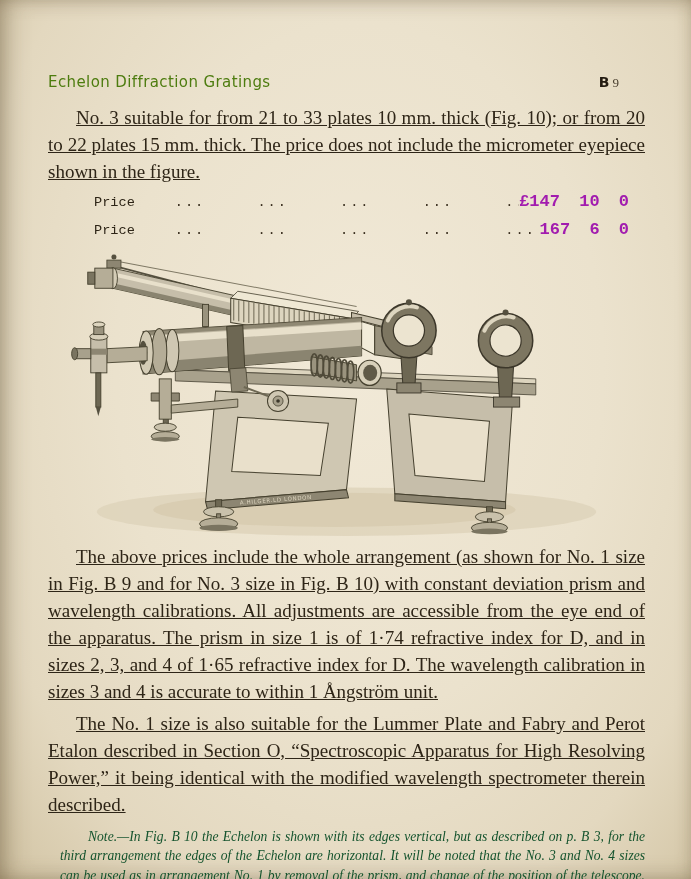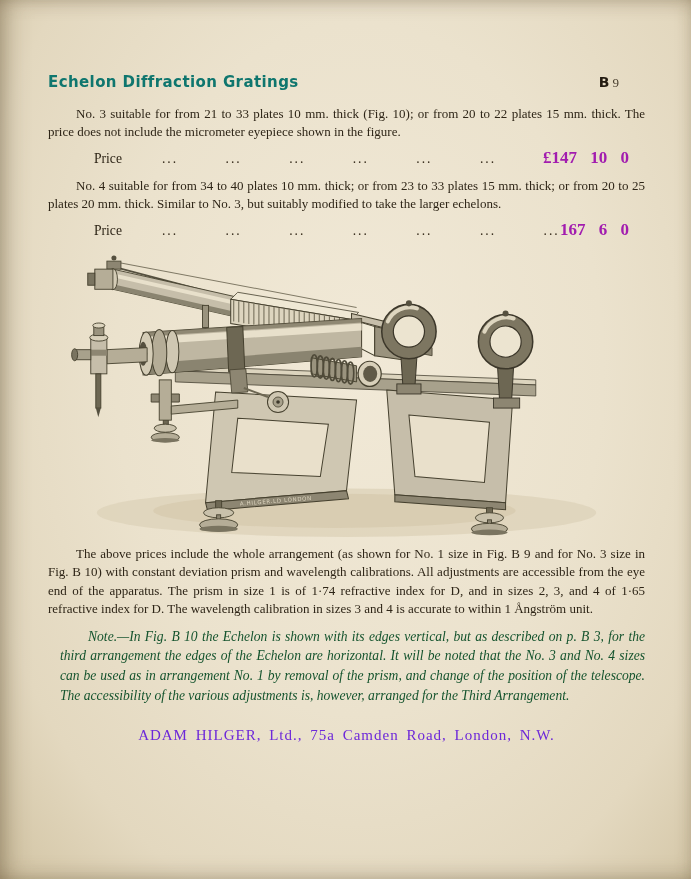--- a/index.html
+++ b/index.html
@@ -9,33 +9,33 @@
     box-shadow:inset 16px 0 26px -12px rgba(92,74,44,.45),
                inset -10px 0 20px -14px rgba(92,74,44,.28),
                inset 0 12px 22px -14px rgba(92,74,44,.30),
                inset 0 -12px 24px -14px rgba(92,74,44,.32);
     font-family:"Liberation Serif", serif;
     color:#2e2517;
   }
   .page{padding:38px 46px 0 48px;}
   .hdr{display:flex;justify-content:space-between;align-items:baseline;margin-bottom:14px;}
   .title{
-    font-family:"DejaVu Sans", sans-serif;font-weight:bold;font-size:15px;
-    letter-spacing:.4px;color:#0f766e;
+    font-family:"DejaVu Sans", sans-serif;font-weight:normal;font-size:15px;
+    letter-spacing:.4px;color:#4d7c0f;
   }
   .pageref{font-size:15px;color:#241c12;margin-right:26px;margin-top:36px;}
   .pageref .b{font-weight:bold;font-family:"DejaVu Sans",sans-serif;font-size:14px;}
   .pageref .n{font-size:13px;color:#4a4030;margin-left:3px;}
   p.body{
-    font-size:13px;line-height:1.42;text-align:justify;
-    margin:0 0 5px 0;text-indent:28px;
+    font-size:19px;line-height:1.42;text-align:justify;
+    margin:0 0 5px 0;text-indent:28px;text-decoration:underline;
   }
   .pricerow{
     display:flex;align-items:baseline;white-space:nowrap;overflow:hidden;
-    margin:6px 0 9px 0;padding-left:46px;font-size:13.6px;
+    margin:6px 0 9px 0;padding-left:46px;font-size:13.6px;font-family:Liberation Mono, monospace;
   }
   .pricerow .plabel{flex:0 0 auto;}
   .pricerow .dots{
     flex:1 1 auto;overflow:hidden;color:#3a2f1f;
     word-spacing:42px;padding:0 14px 0 40px;letter-spacing:2px;
   }
   .pricerow .amount{
     flex:0 0 auto;font-weight:bold;font-size:17px;word-spacing:9px;
     margin-right:16px;color:#a21caf;
   }
@@ -64,21 +64,20 @@
   </div>
 
   <p class="body">No. 3 suitable for from 21 to 33 plates 10 mm. thick (Fig. 10); or from 20 to 22 plates 15 mm. thick.  The price does not include the micrometer eyepiece shown in the figure.</p>
 
   <div class="pricerow">
     <span class="plabel">Price</span>
     <span class="dots">... ... ... ... ... ... ... ...</span>
     <span class="amount">£147 10 0</span>
   </div>
 
-  <p class="body">No. 4 suitable for from 34 to 40 plates 10 mm. thick; or from 23 to 33 plates 15 mm. thick; or from 20 to 25 plates 20 mm. thick.  Similar to No. 3, but suitably modified to take the larger echelons.</p>
 
   <div class="pricerow">
     <span class="plabel">Price</span>
     <span class="dots">... ... ... ... ... ... ... ...</span>
     <span class="amount">167 6 0</span>
   </div>
 
   <figure>
     <svg width="585" height="296" viewBox="0 0 580 294">
 
@@ -220,17 +219,18 @@
         <ellipse cx="44" cy="76" rx="6" ry="2.5" fill="#ddd5bf"></ellipse>
         <rect x="20" y="100" width="16" height="10" fill="#a8a18c"></rect>
         <ellipse cx="20" cy="105" rx="3" ry="6" fill="#7a7460"></ellipse>
         <rect x="41" y="124" width="5" height="34" fill="#6d6753"></rect>
         <path d="M41 158 L46 158 L43.5 167 Z" fill="#55503f" stroke="none"></path>
       </g>
     </svg>
   </figure>
 
   <p class="body">The above prices include the whole arrangement (as shown for No. 1 size in Fig. B 9 and for No. 3 size in Fig. B 10) with constant deviation prism and wavelength calibrations.  All adjustments are accessible from the eye end of the apparatus.  The prism in size 1 is of 1·74 refractive index for D, and in sizes 2, 3, and 4 of 1·65 refractive index for D.  The wavelength calibration in sizes 3 and 4 is accurate to within 1 Ångström unit.</p>
+  <p class="body">The No. 1 size is also suitable for the Lummer Plate and Fabry and Perot Etalon described in Section O, “Spectroscopic Apparatus for High Resolving Power,” it being identical with the modified wavelength spectrometer therein described.</p>
   <p class="note">Note.—In Fig. B 10 the Echelon is shown with its edges vertical, but as described on p. B 3, for the third arrangement the edges of the Echelon are horizontal.  It will be noted that the No. 3 and No. 4 sizes can be used as in arrangement No. 1 by removal of the prism, and change of the position of the telescope.  The accessibility of the various adjustments is, however, arranged for the Third Arrangement.</p>
 
   <div class="footer">ADAM HILGER, Ltd., 75a Camden Road, London, N.W.</div>
 
 </div>
 
 </body></html>

